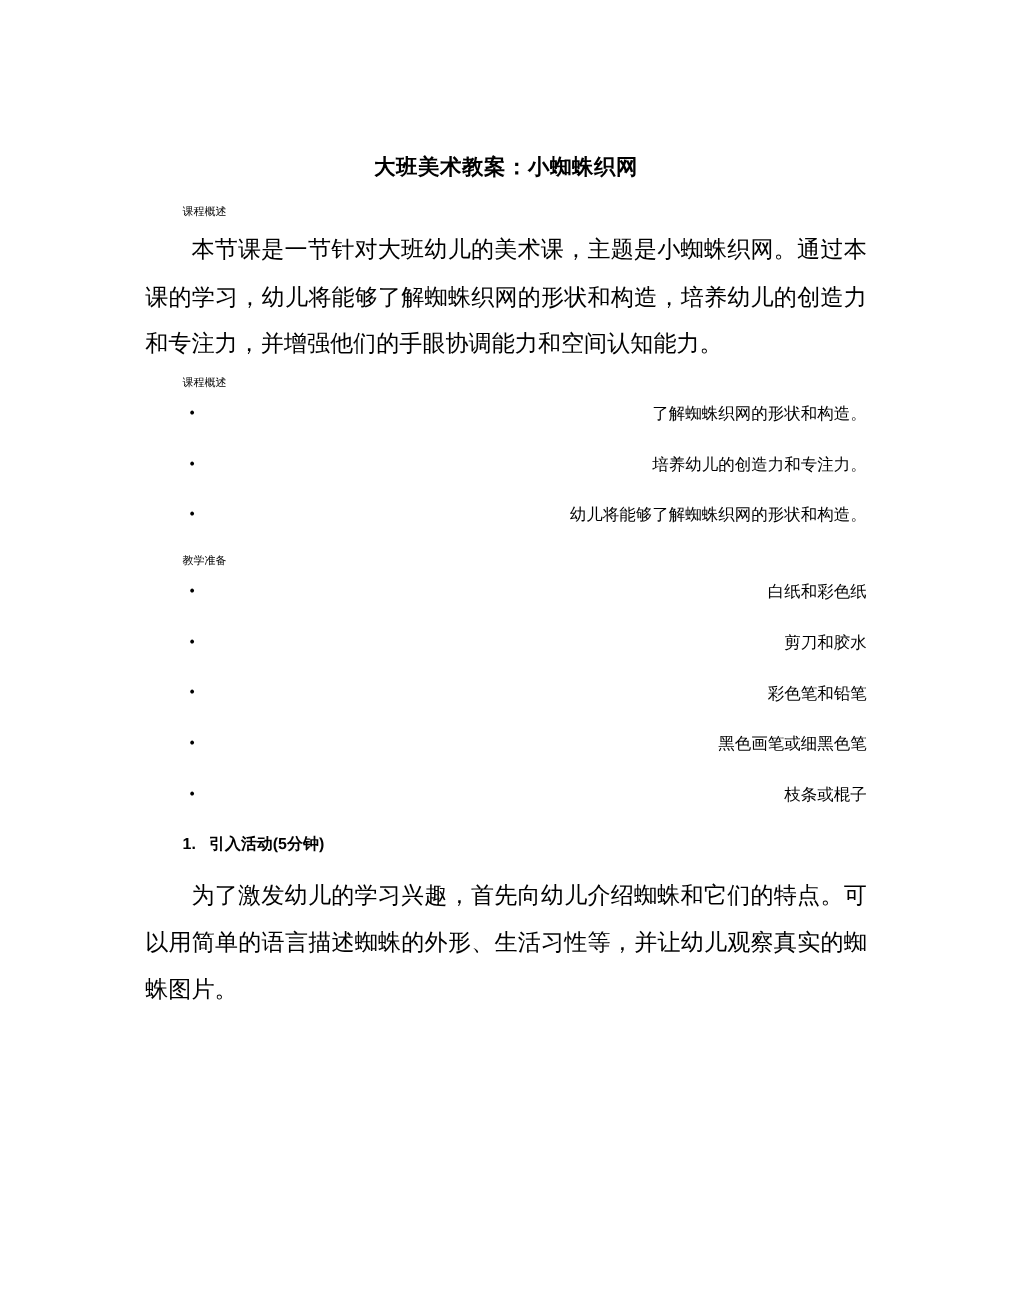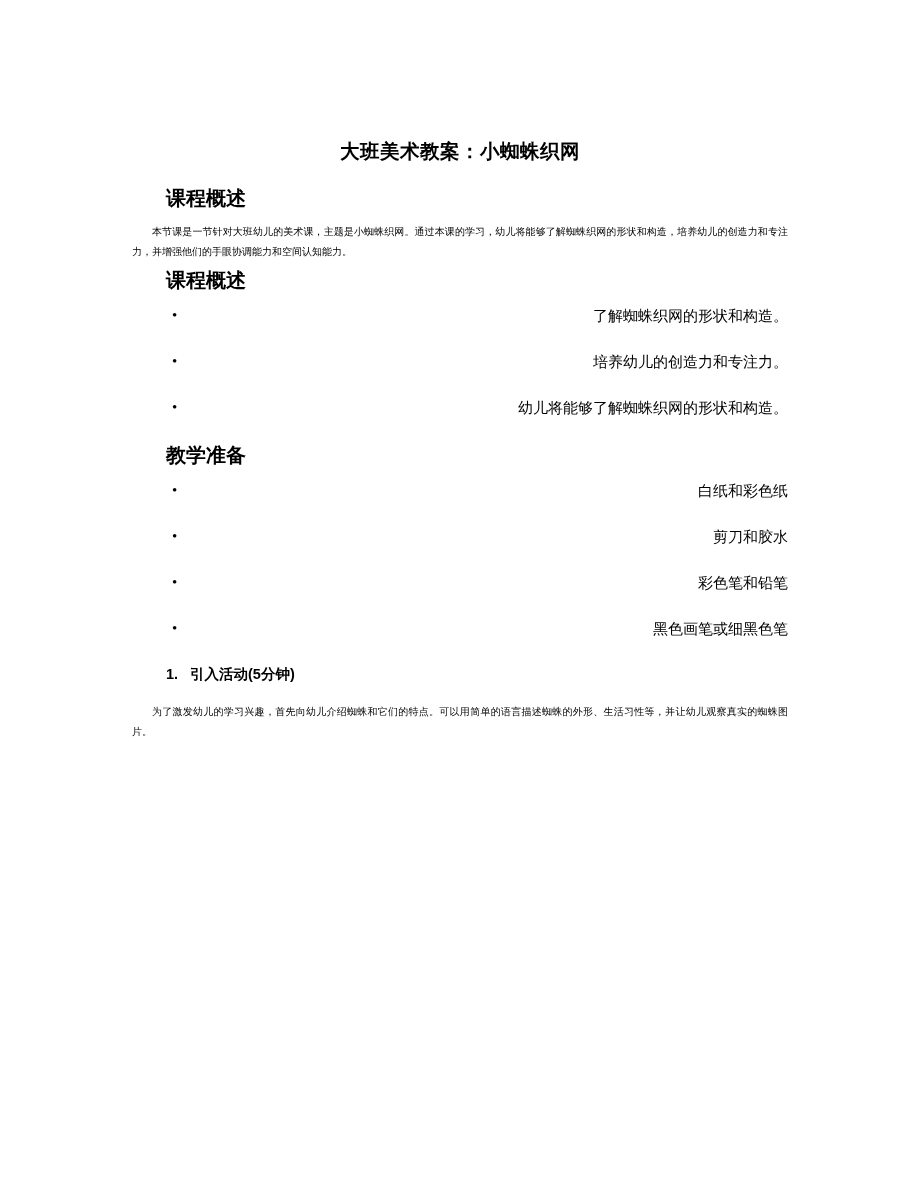--- a/index.html
+++ b/index.html
@@ -24,32 +24,33 @@
     font-family: "Liberation Sans", sans-serif;
     font-size: 19.5px;
     font-weight: bold;
     text-align: center;
     letter-spacing: 0.5px;
     margin: 0 0 20px 0;
     padding-top: 8px;
   }
   .h2 {
     font-family: "Liberation Sans", sans-serif;
-    font-size: 20px;
-    font-weight: bold;
+    font-size: 10px;
+    font-weight: normal;
     margin: 2px 0 10px 0;
     padding-left: 34px;
   }
   .para {
-    font-size: 10px;
+    font-size: 21px;
     line-height: 2.03;
     text-align: justify;
     text-justify: inter-ideograph;
     text-indent: 2em;
     margin: 0 0 4px 0;
+    font-family: Liberation Mono, monospace;
   }
   ul.bullets {
     list-style: none;
     margin: 4px 0 6px 0;
     padding: 0;
     text-align: right;
   }
   ul.bullets li {
     font-size: 15px;
     line-height: 1.6;
@@ -102,20 +103,21 @@
     <li>培养幼儿的创造力和专注力。</li>
     <li>幼儿将能够了解蜘蛛织网的形状和构造。</li>
   </ul>
 
   <h2 class="h2">教学准备</h2>
   <ul class="bullets">
     <li>白纸和彩色纸</li>
     <li>剪刀和胶水</li>
     <li>彩色笔和铅笔</li>
     <li>黑色画笔或细黑色笔</li>
+    <li>枝条或棍子</li>
   </ul>
 
   <ol class="steps">
     <li>
       <span class="num">1.</span>
       <span>引入活动(5分钟)</span>
     </li>
   </ol>
   <p class="para">为了激发幼儿的学习兴趣，首先向幼儿介绍蜘蛛和它们的特点。可以用简单的语言描述蜘蛛的外形、生活习性等，并让幼儿观察真实的蜘蛛图片。</p>
 

